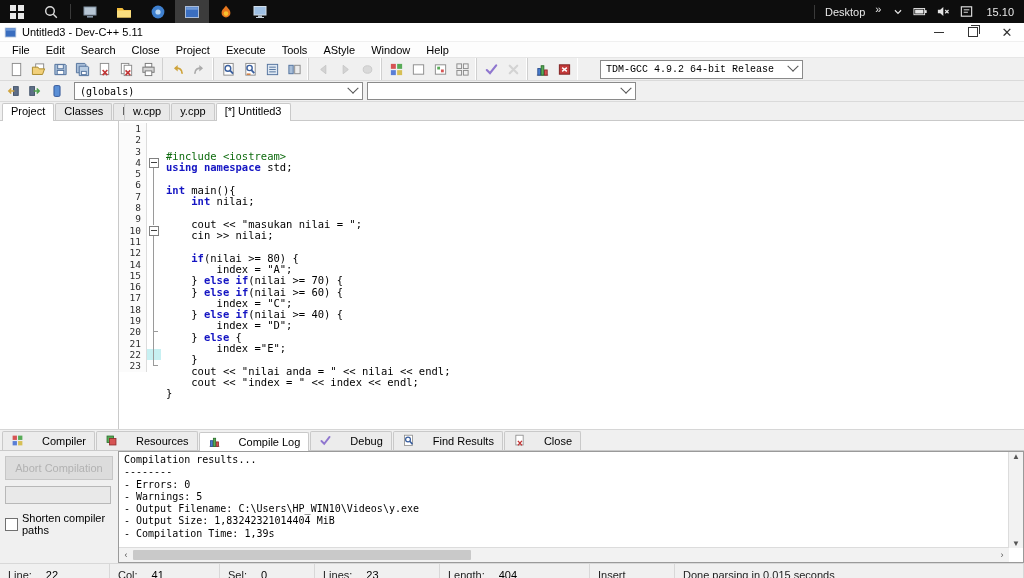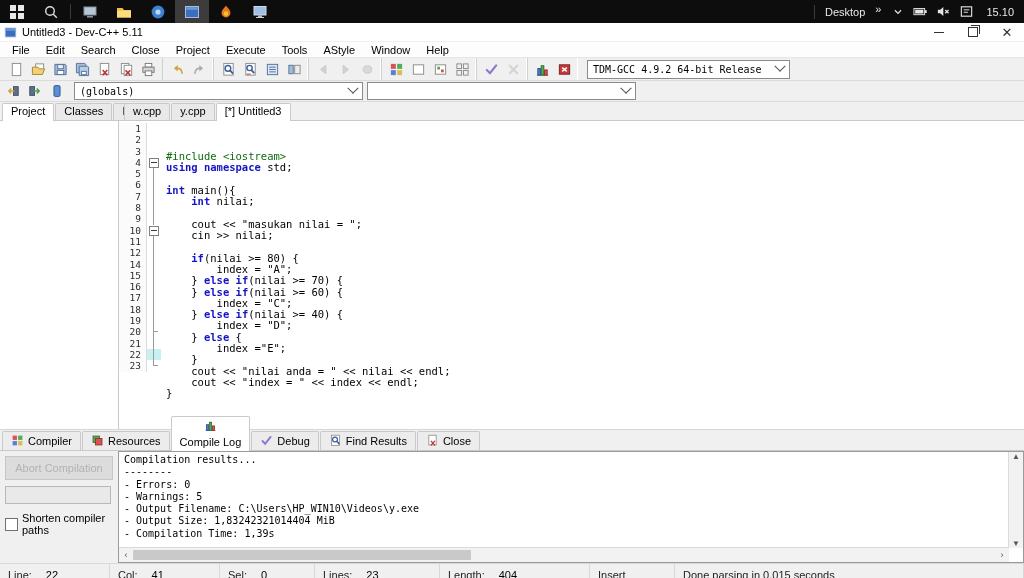--- a/index.html
+++ b/index.html
@@ -33,21 +33,21 @@
 
   
   .toolbar1{height:22px;background:#f0f0f0;display:flex;align-items:center;border-bottom:1px solid #dadada;padding-left:2px;}
   .tb-group{display:flex;align-items:center;height:100%;padding:0 3px;}
   .tb-group + .tb-group{border-left:1px solid #d0d0d0;box-shadow:-1px 0 0 #fff inset;}
   .tb-btn{width:22px;height:20px;display:flex;align-items:center;justify-content:center;cursor:pointer;}
   .tb-btn.dim{opacity:.55;}
   .combo{background:#fff;border:1px solid #8a8a8a;display:flex;align-items:center;height:17px;
          font-family:"DejaVu Sans Mono",monospace;font-size:10px;padding-left:5px;cursor:pointer;}
   .combo .cbx-arrow{margin-left:auto;margin-right:5px;width:7px;height:7px;border-right:1px solid #555;border-bottom:1px solid #555;transform:rotate(45deg) translate(-2px,-2px);}
-  .combo-compiler{width:196px;margin-left:9px;}
+  .combo-compiler{width:196px;margin-left:22px;font-family:Liberation Mono, monospace;}
   .toolbar2{height:20px;background:#f0f0f0;display:flex;align-items:center;border-bottom:1px solid #dadada;padding-left:2px;}
   .combo-scope{width:282px;margin-left:6px;height:16px;}
   .combo-member{width:262px;margin-left:4px;height:16px;}
 
   
   .tabrow{height:18px;background:#f0f0f0;display:flex;align-items:flex-end;border-bottom:1px solid #c9c9c9;}
   .left-tabs{width:118px;display:flex;align-items:flex-end;height:100%;padding-left:2px;box-sizing:border-box;}
   .ed-tabs{display:flex;align-items:flex-end;height:100%;margin-left:6px;}
   .tab{padding:1px 8px 2px;border:1px solid #c9c9c9;border-bottom:none;background:#e9e9e9;margin-right:1px;cursor:pointer;
        border-radius:2px 2px 0 0;height:13px;line-height:13px;}
@@ -68,22 +68,22 @@
   .fold-tee:before{content:"";position:absolute;left:6px;top:0;bottom:0;width:1px;background:#9a9a9a;}
   .fold-tee:after{content:"";position:absolute;left:7px;top:5px;width:4px;height:1px;background:#9a9a9a;}
   .fold-end:before{content:"";position:absolute;left:6px;top:0;height:6px;width:1px;background:#9a9a9a;}
   .fold-end:after{content:"";position:absolute;left:7px;top:5px;width:4px;height:1px;background:#9a9a9a;}
   .fold-box{position:relative;}
   .fold-box i{position:absolute;left:2px;top:1px;width:8px;height:8px;border:1px solid #808080;background:#fff;display:block;}
   .fold-box i:before{content:"";position:absolute;left:1px;top:3px;width:6px;height:1px;background:#404040;}
 
   
   .btabs{height:20px;background:#f0f0f0;display:flex;align-items:flex-end;border-top:1px solid #d6d6d6;padding-left:2px;}
-  .btab{display:flex;align-items:center;gap:4px;padding:2px 8px 3px;border:1px solid #c9c9c9;border-bottom:none;background:#ececec;margin-right:1px;border-radius:2px 2px 0 0;cursor:pointer;}
-  .btab.active{background:#fff;margin-bottom:-1px;flex-direction:column;}
+  .btab{display:flex;align-items:center;gap:18px;padding:2px 8px 3px;border:1px solid #c9c9c9;border-bottom:none;background:#ececec;margin-right:1px;border-radius:2px 2px 0 0;cursor:pointer;}
+  .btab.active{background:#fff;margin-bottom:-1px;}
   .bpanel{height:112px;display:flex;background:#f0f0f0;border-top:1px solid #c9c9c9;}
   .bp-left{width:118px;box-sizing:border-box;padding:5px 5px 0 5px;}
   .abort-btn{width:106px;height:22px;background:#dcdcdc;border:1px solid #c6c6c6;color:#b2b2b2;
              display:flex;align-items:center;justify-content:center;margin-bottom:6px;}
   .progress{width:104px;height:16px;background:#e9e9e9;border:1px solid #b8b8b8;margin-bottom:8px;}
   .chk-row{display:flex;align-items:center;gap:4px;}
   .chk-box{width:11px;height:11px;background:#fff;border:1px solid #707070;flex:none;cursor:pointer;}
   .log-wrap{flex:1;border:1px solid #9a9a9a;background:#fff;display:flex;flex-direction:column;margin:0;position:relative;}
   .log-content{flex:1;padding:2px 5px;font-family:"DejaVu Sans Mono",monospace;font-size:10px;line-height:12.3px;overflow:hidden;margin-right:14px;}
   .vscroll{position:absolute;right:0;top:0;bottom:14px;width:14px;background:#f2f2f2;border-left:1px solid #dcdcdc;display:flex;flex-direction:column;justify-content:space-between;align-items:center;color:#555;font-size:8px;}

